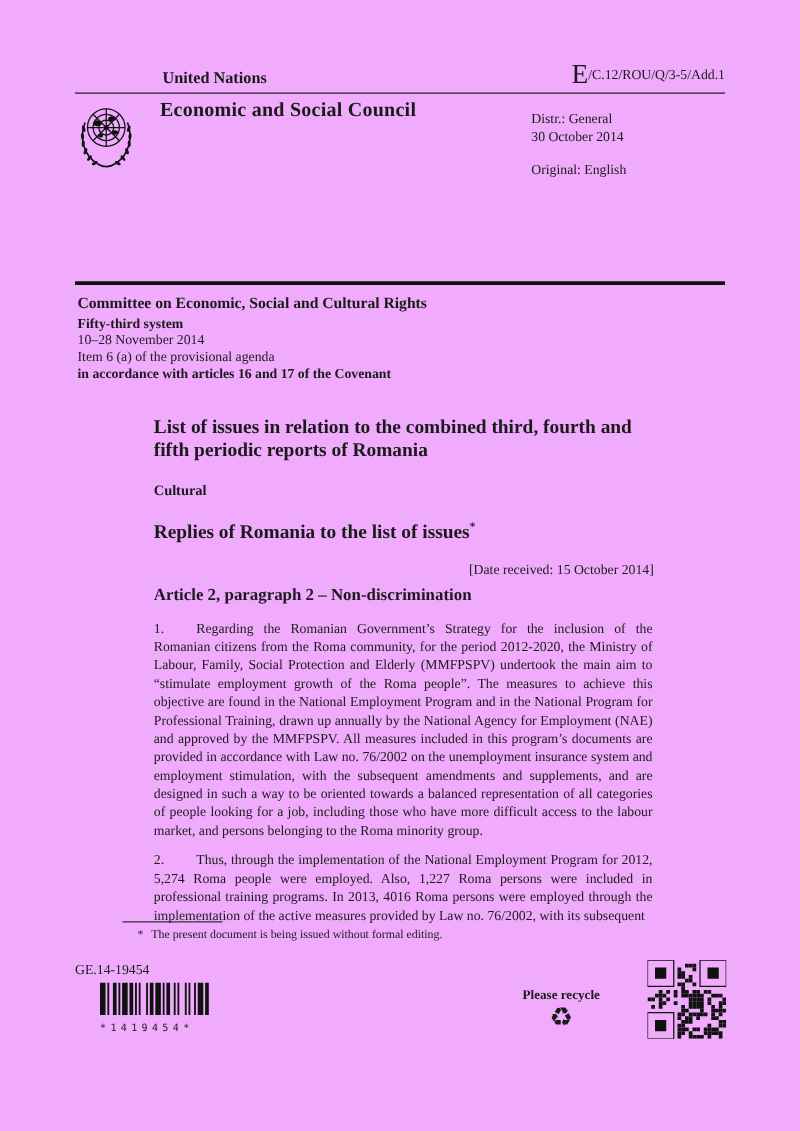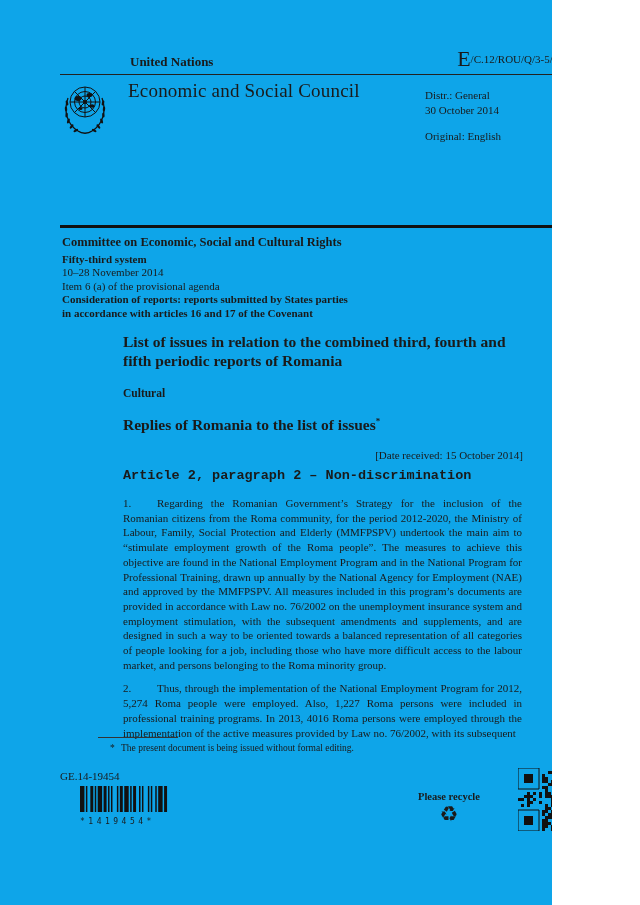--- a/index.html
+++ b/index.html
@@ -1,50 +1,50 @@
 <!DOCTYPE html>
 <html><head>
 <meta charset="utf-8">
 <style>
   html,body { margin:0; padding:0; background:#ffffff; }
   .page {
-    position:relative; width:552px; height:905px; background:#0ea5e9;
+    position:relative; width:640px; height:905px; background:#f0abfc;
     font-family:"Liberation Serif","DejaVu Serif",serif; color:#1a1a1a;
     overflow:hidden;
   }
   
   .masthead {
     position:absolute; left:60px; top:48px; width:520px;
     display:flex; justify-content:space-between; align-items:flex-end;
     padding-bottom:4px; border-bottom:1.5px solid #222;
   }
   .un-label { font-weight:bold; font-size:13px; margin-left:70px; }
   .doc-symbol { font-size:11px; white-space:nowrap; }
   .doc-symbol .big-e { font-size:22px; line-height:1; vertical-align:-3px; }
   
   .org-row { position:absolute; left:60px; top:80px; width:520px; height:140px; }
   .un-emblem { position:absolute; left:2px; top:2px; width:46px; height:56px; }
-  .council-title { position:absolute; left:68px; top:0px; font-size:19px; font-weight:normal; letter-spacing:0.2px; }
+  .council-title { position:absolute; left:68px; top:0px; font-size:16px; font-weight:bold; letter-spacing:0.2px; }
   .distr-block { position:absolute; left:365px; top:8px; font-size:11px; line-height:15px; }
   .distr-block .orig { margin-top:11px; }
   
   .thick-rule { position:absolute; left:60px; top:225px; width:520px; height:3px; background:#111; }
   
   .session-block { position:absolute; left:62px; top:236px; font-size:11px; line-height:13.5px; }
   .committee { font-size:12.5px; font-weight:bold; margin-bottom:3px; }
   .bold-line { font-weight:bold; }
   
   .title-block { position:absolute; left:123px; top:332px; width:400px;font-family:Liberation Serif, serif; }
   .main-title { font-size:15.5px; font-weight:bold; line-height:19px; }
   .addendum { font-weight:bold; font-size:11.5px; margin-top:17px; }
   .subtitle { font-size:15.5px; font-weight:bold; margin-top:17px; }
   .subtitle sup { font-size:9px; }
   .date-received { text-align:right; font-size:11px; margin-top:15px; }
   
-  .article-heading { position:absolute; left:123px; top:468px; font-size:13.5px; font-weight:bold;font-family:Liberation Mono, monospace; }
+  .article-heading { position:absolute; left:123px; top:468px; font-size:13.5px; font-weight:bold; }
   .body-text { position:absolute; left:123px; top:496px; width:399px; font-size:11px; line-height:14.7px; text-align:justify; }
   .para { margin:0 0 9px 0; }
   .para-num { display:inline-block; min-width:34px; }
   
   .footnote-rule { position:absolute; left:98px; top:737px; width:80px; border-top:1.2px solid #333; }
   .footnote { position:absolute; left:110px; top:743px; width:390px; font-size:9.5px; }
   .fn-marker { display:inline-block; min-width:11px; }
   
   .ge-number { position:absolute; left:60px; top:770px; font-size:11px; }
   .barcode { position:absolute; left:80px; top:786px; width:90px; text-align:left; }
@@ -115,21 +115,20 @@
     </div>
   </div>
 
   <div class="thick-rule"></div>
 
   <div class="session-block">
     <div class="committee">Committee on Economic, Social and Cultural Rights</div>
     <div class="bold-line">Fifty-third system</div>
     <div>10–28 November 2014</div>
     <div>Item 6 (a) of the provisional agenda</div>
-    <div class="bold-line">Consideration of reports: reports submitted by States parties</div>
     <div class="bold-line">in accordance with articles 16 and 17 of the Covenant</div>
   </div>
 
   <div class="title-block">
     <div class="main-title">List of issues in relation to the combined third, fourth and fifth periodic reports of Romania</div>
     <div class="addendum">Cultural</div>
     <div class="subtitle"><span>Replies of Romania to the list of issues</span><sup>*</sup></div>
     <div class="date-received">[Date received: 15 October 2014]</div>
   </div>
 

